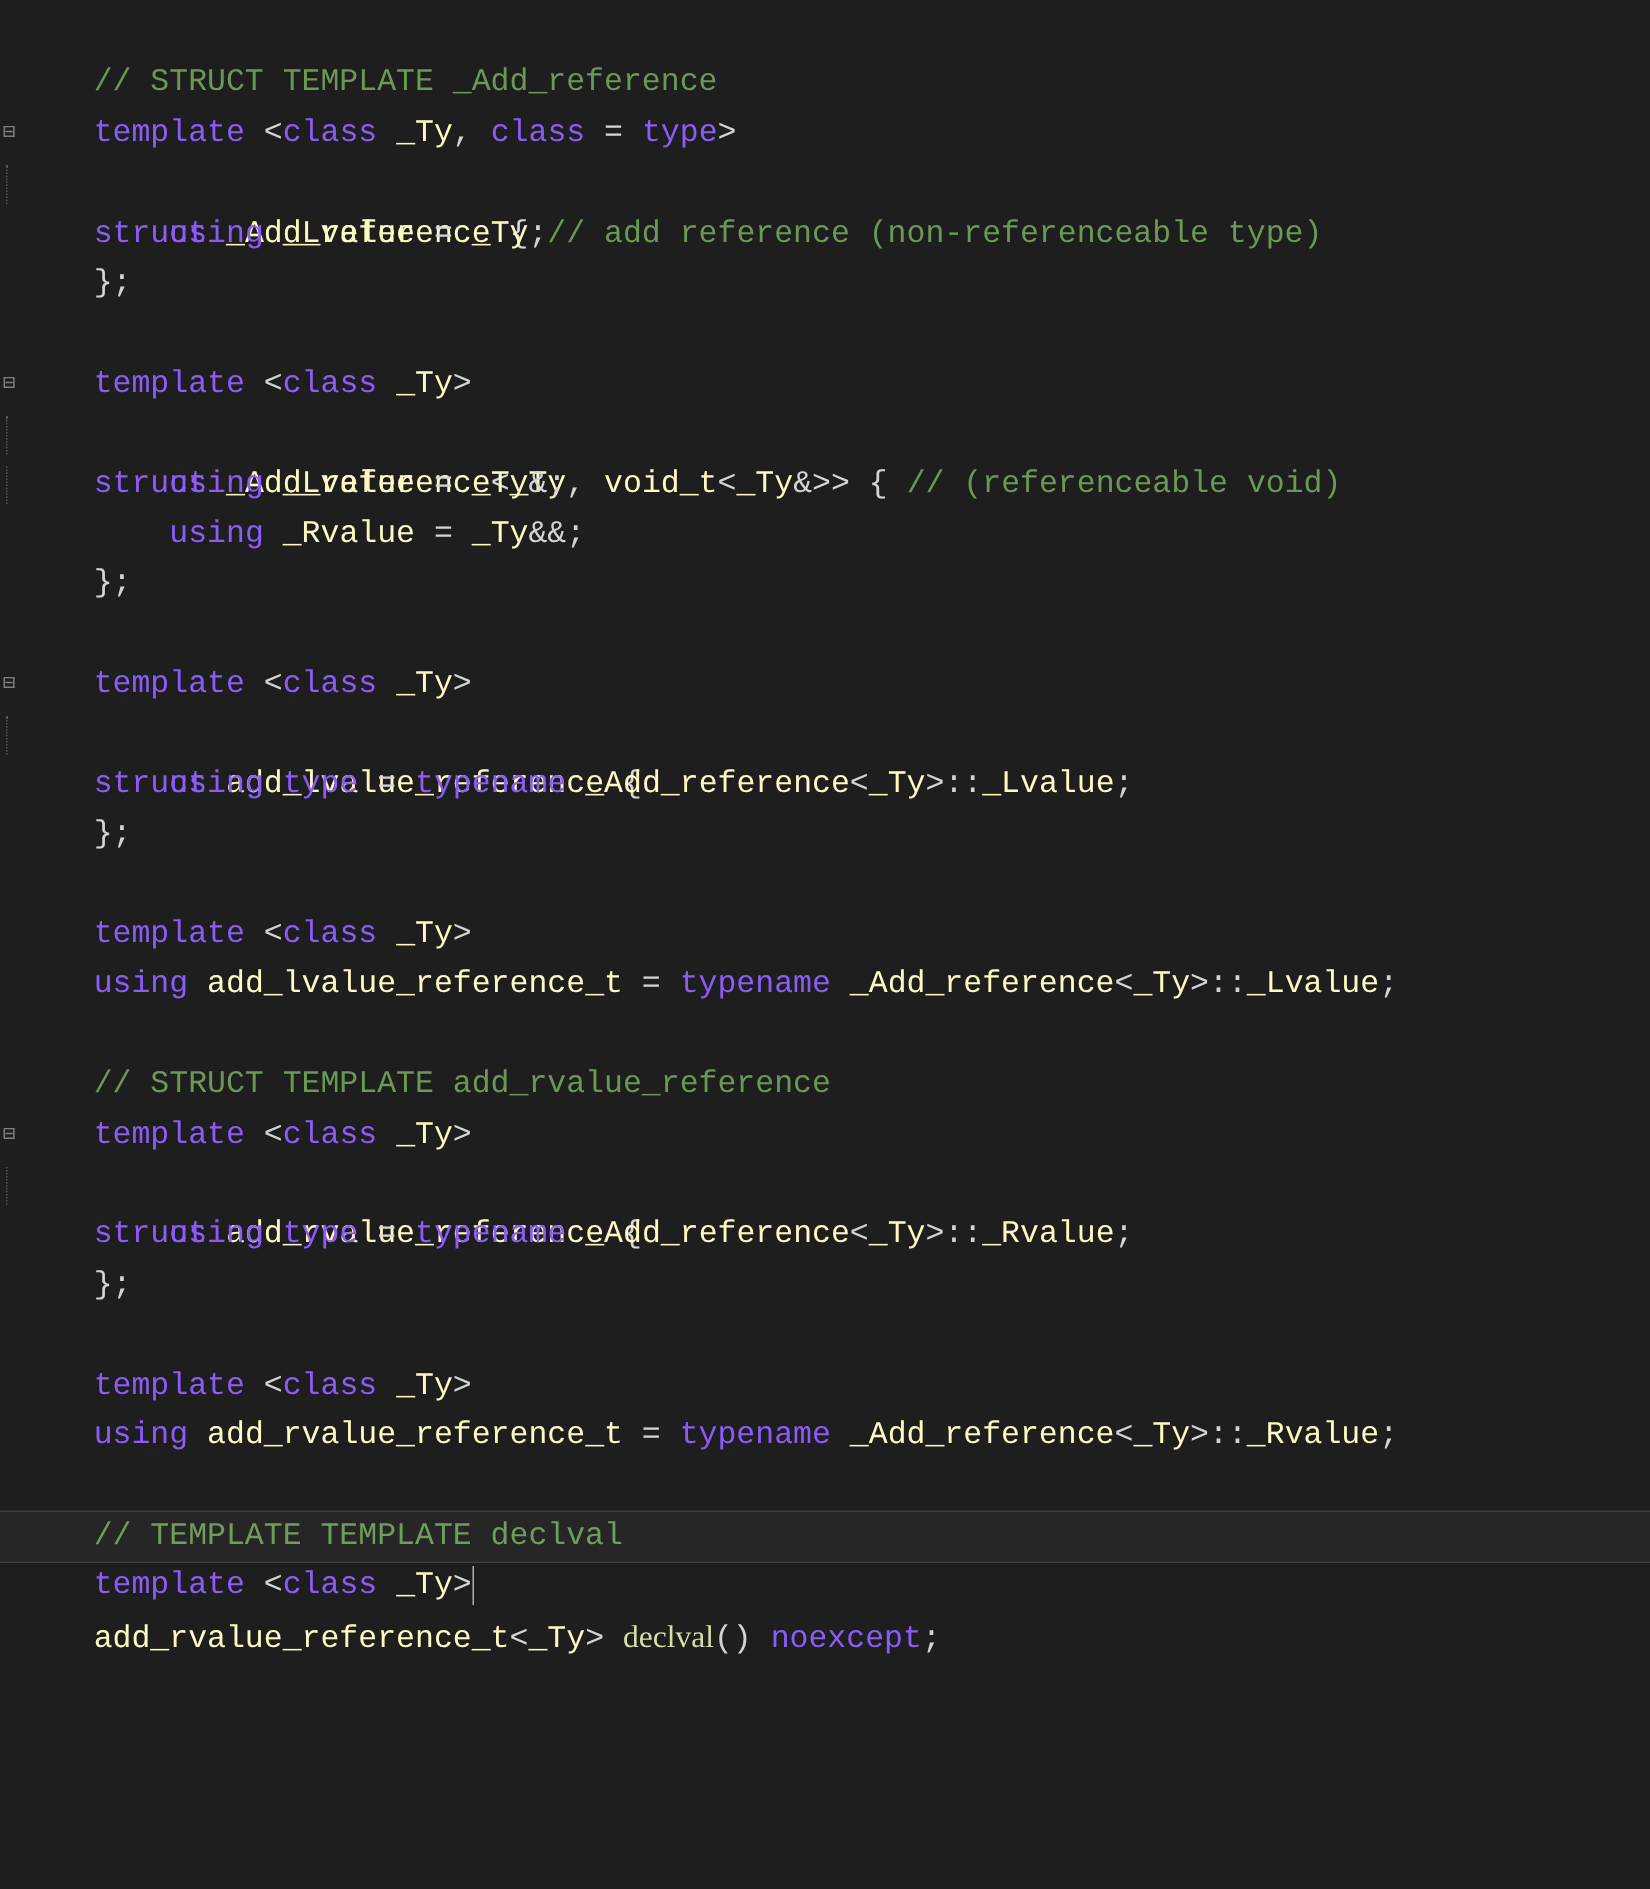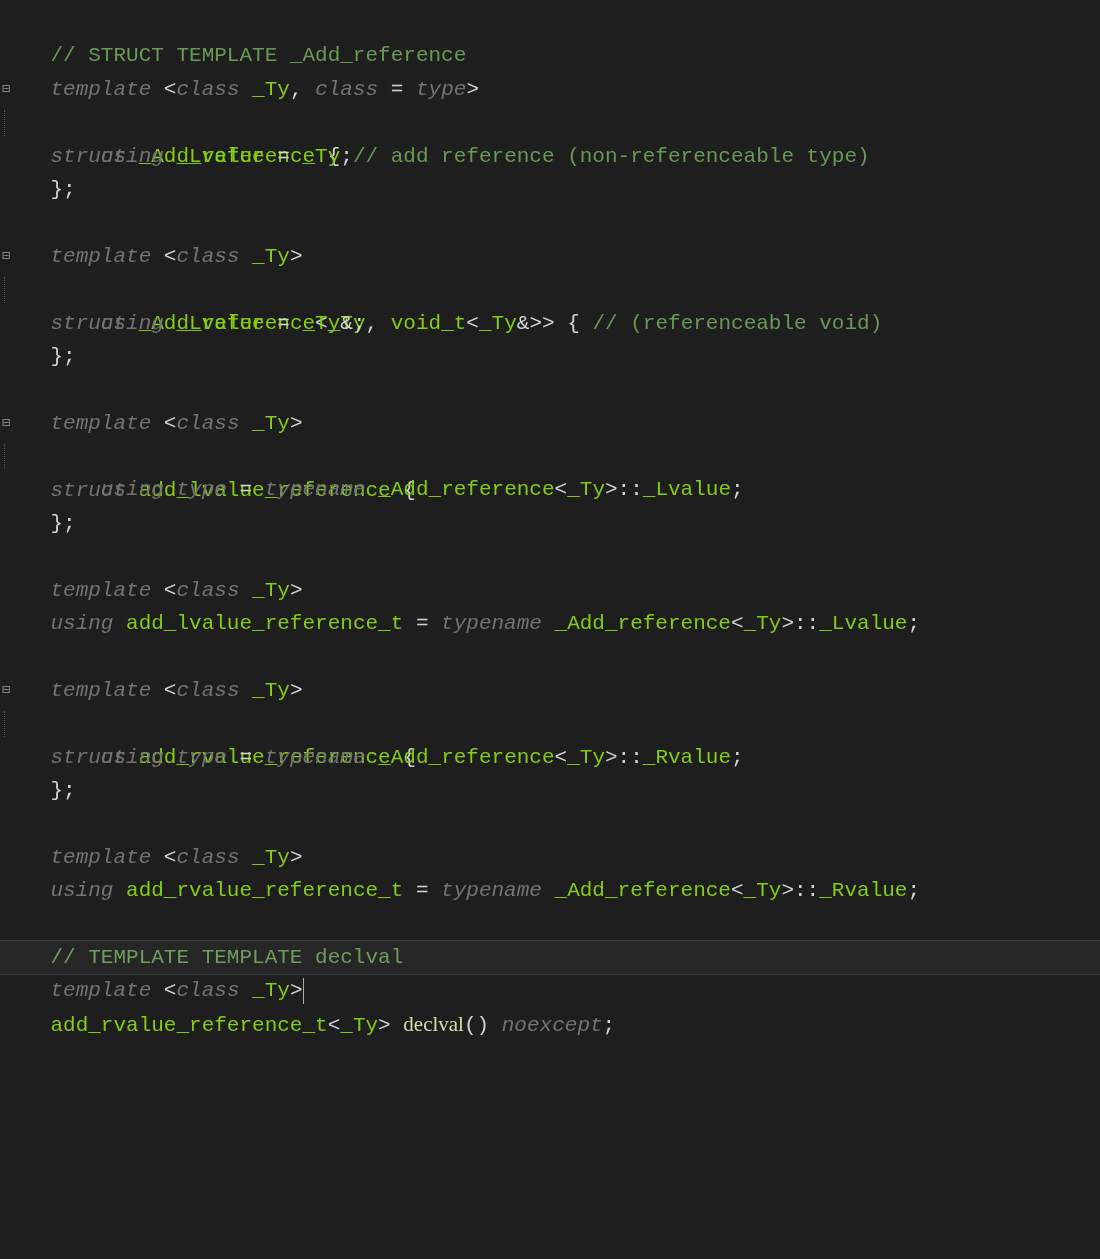--- a/index.html
+++ b/index.html
@@ -14,20 +14,21 @@
   .editor {
     background: #1e1e1e;
     color: #d4d4d4;
     padding: 6px 0 0 0;
     position: relative;
   }
   .line {
     height: 33.4px;
     line-height: 33.4px;
     white-space: pre;
+    padding-left: 12px;
     position: relative;
   }
   .gutter-mark {
     position: absolute;
     left: 0;
     top: 0;
     width: 12px;
     height: 33.4px;
     text-align: center;
     color: #808080;
@@ -35,22 +36,22 @@
     line-height: 33.4px;
   }
   .fold-line::before {
     content: "";
     position: absolute;
     left: 4px;
     top: 4px;
     bottom: 4px;
     border-left: 1px dotted #555;
   }
-  .kw  { color: #737373; font-style: italic; }       
-  .typ { color: #84cc16; }       
+  .kw  { color: #8b5cf6; }       
+  .typ { color: #fef9c3; }       
   .com { color: #6a9955; }       
   .op  { color: #d4d4d4; }       
   .ang { color: #d4d4d4; }       
   .fn  { color: #dcdcaa; font-family: Liberation Serif, serif; }       
   .sel-line {
     background: rgba(255,255,255,0.04);
     outline: 1px solid #3a3d41;
   }
   .cursor {
     display: inline-block;
@@ -96,20 +97,23 @@
 
   <div class="line">
     <span class="gutter-mark">⊟</span>
     <span class="kw">struct</span><span> </span><span class="typ">_Add_reference</span><span class="ang">&lt;</span><span class="typ">_Ty</span><span class="op">, </span><span class="typ">void_t</span><span class="ang">&lt;</span><span class="typ">_Ty</span><span class="op">&amp;</span><span class="ang">&gt;&gt;</span><span class="op"> { </span><span class="com">// (referenceable void)</span>
   </div>
 
   <div class="line fold-line">
     <span>    </span><span class="kw">using</span><span> </span><span class="typ">_Lvalue</span><span class="op"> = </span><span class="typ">_Ty</span><span class="op">&amp;</span><span class="op">;</span>
   </div>
 
+  <div class="line fold-line">
+    <span>    </span><span class="kw">using</span><span> </span><span class="typ">_Rvalue</span><span class="op"> = </span><span class="typ">_Ty</span><span class="op">&amp;&amp;</span><span class="op">;</span>
+  </div>
 
   <div class="line">
     <span class="op">};</span>
   </div>
 
   <div class="line"><span> </span></div>
 
 
   <div class="line">
     <span class="kw">template</span><span class="ang"> &lt;</span><span class="kw">class</span><span> </span><span class="typ">_Ty</span><span class="ang">&gt;</span>
@@ -133,20 +137,23 @@
   <div class="line">
     <span class="kw">template</span><span class="ang"> &lt;</span><span class="kw">class</span><span> </span><span class="typ">_Ty</span><span class="ang">&gt;</span>
   </div>
 
   <div class="line">
     <span class="kw">using</span><span> </span><span class="typ">add_lvalue_reference_t</span><span class="op"> = </span><span class="kw">typename</span><span> </span><span class="typ">_Add_reference</span><span class="ang">&lt;</span><span class="typ">_Ty</span><span class="ang">&gt;::</span><span class="typ">_Lvalue</span><span class="op">;</span>
   </div>
 
   <div class="line"><span> </span></div>
 
+  <div class="line">
+    <span class="com">// STRUCT TEMPLATE add_rvalue_reference</span>
+  </div>
 
   <div class="line">
     <span class="kw">template</span><span class="ang"> &lt;</span><span class="kw">class</span><span> </span><span class="typ">_Ty</span><span class="ang">&gt;</span>
   </div>
 
   <div class="line">
     <span class="gutter-mark">⊟</span>
     <span class="kw">struct</span><span> </span><span class="typ">add_rvalue_reference</span><span class="op"> {</span>
   </div>
 

